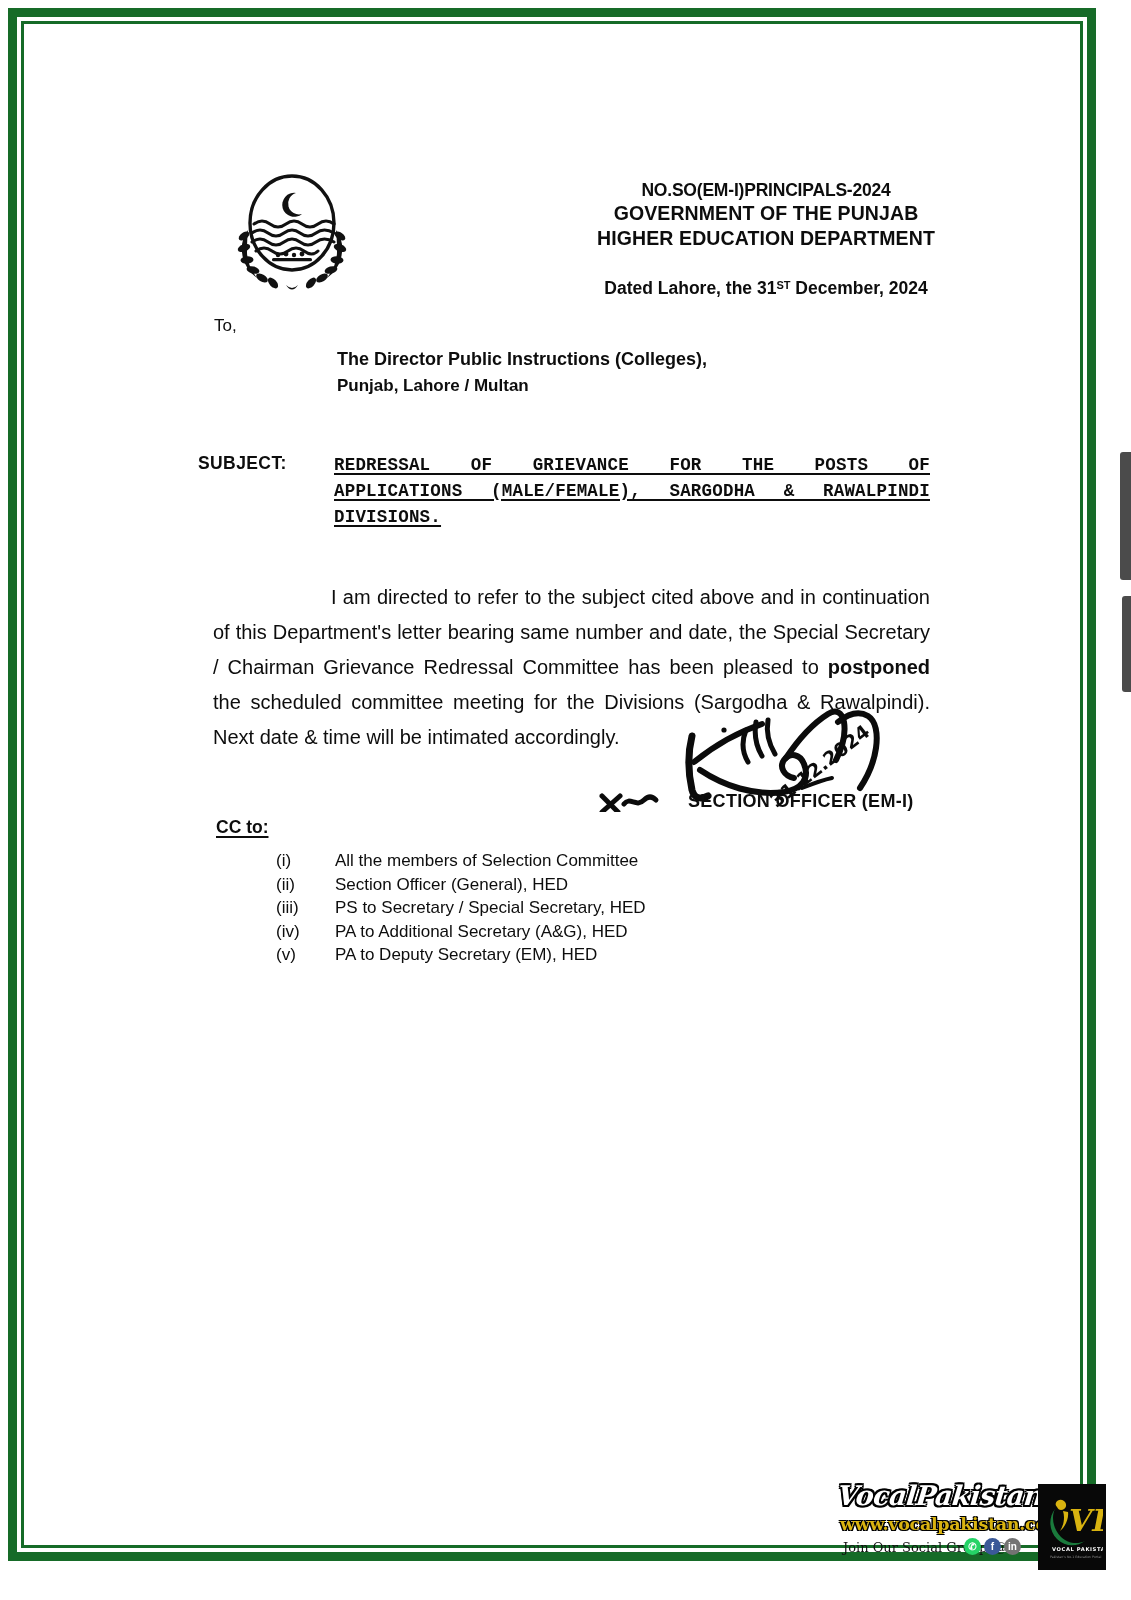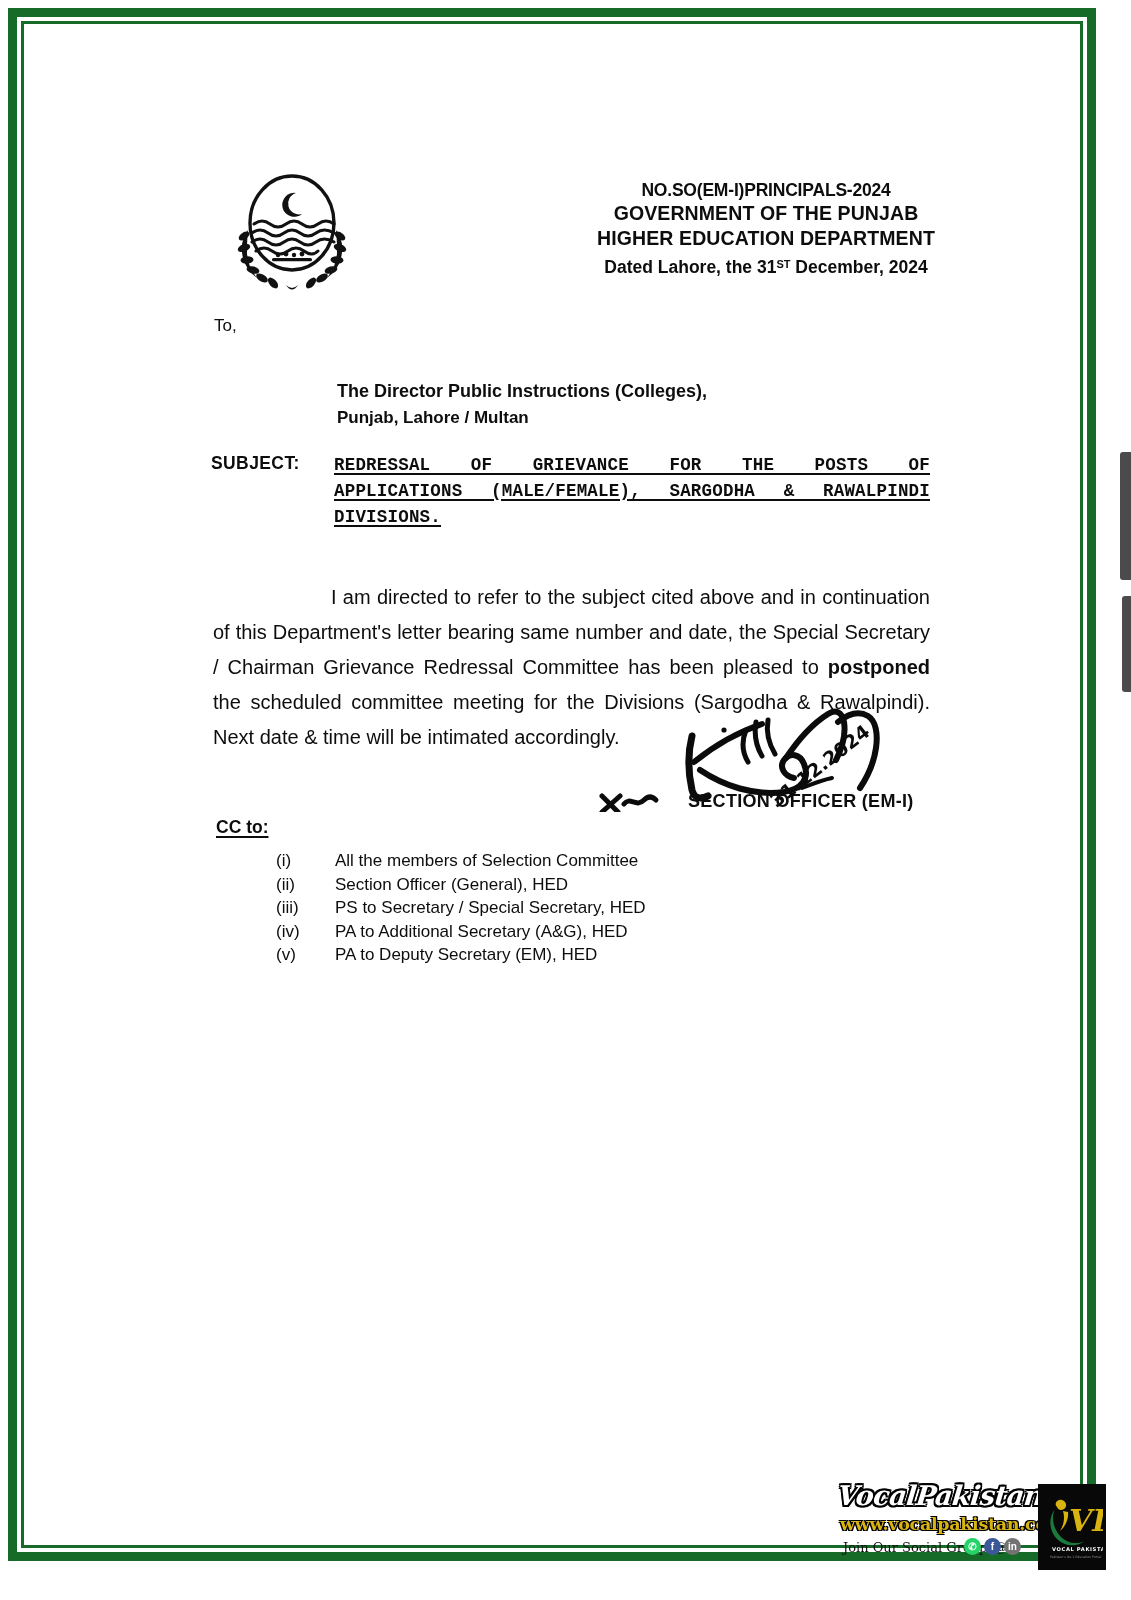--- a/index.html
+++ b/index.html
@@ -81,48 +81,48 @@
     letter-spacing: -0.2px;
     white-space: nowrap;
   }
   .lh-gov, .lh-dept {
     font-size: 19.5px;
     font-weight: bold;
     letter-spacing: 0.1px;
     white-space: nowrap;
   }
   .lh-date {
-    margin-top: 5px;
+    margin-top: 26px;
     font-size: 17.5px;
     font-weight: bold;
     white-space: nowrap;
   }
   .lh-date sup { font-size: 11px; vertical-align: 5px; }
 
   
   .to-label {
     position: absolute;
     left: 214px;
     top: 316px;
     font-size: 17px;
     font-weight: normal;
   }
   .addressee {
     position: absolute;
     left: 337px;
-    top: 378px;
+    top: 346px;
     line-height: 1.5;
   }
   .addressee .line1 { font-size: 18px; font-weight: bold; }
   .addressee .line2 { font-size: 17px; font-weight: bold; }
 
   
   .subject-label {
     position: absolute;
-    left: 211px;
+    left: 198px;
     top: 453px;
     font-size: 17.5px;
     font-weight: bold;
     letter-spacing: 0.4px;
   }
   .subject-text {
     position: absolute;
     left: 334px;
     top: 453px;
     width: 596px;

